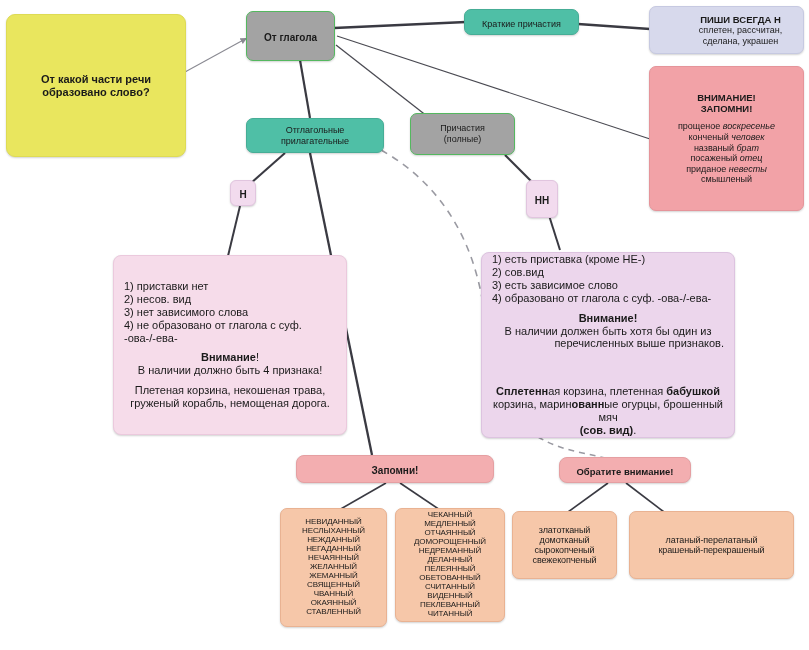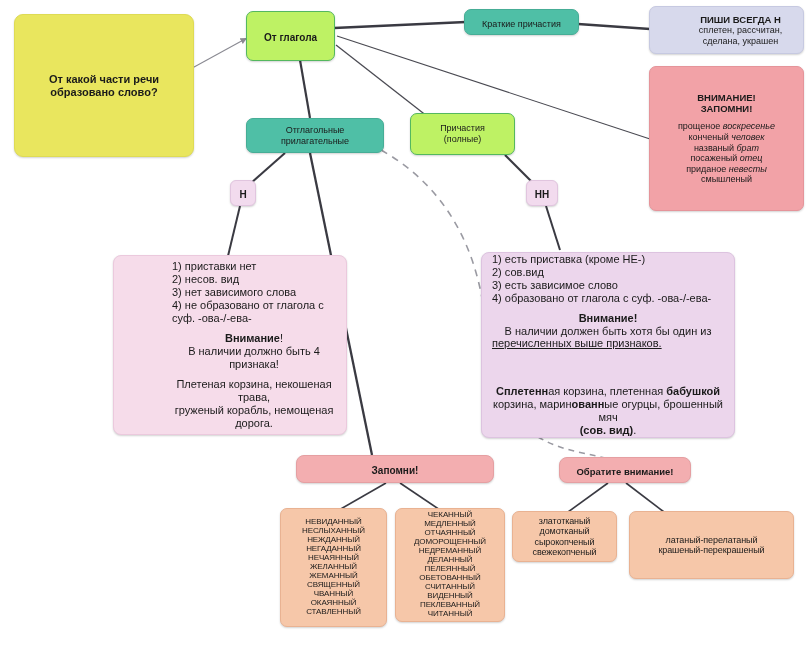--- a/index.html
+++ b/index.html
@@ -35,21 +35,21 @@
     text-align: center;
     border-radius: 7px;
     color: #1a1a1a;
     line-height: 1.18;
     box-shadow: 0 1px 2px rgba(0,0,0,0.18);
   }
   .node .inner { width: 100%; padding: 0 4px; box-sizing: border-box; }
 
   
   .n-yellow  { background: #e9e65e; border: 1px solid #dedb54; }
-  .n-green   { background: #bef264; border: 1px solid #54b85f; }
+  .n-green   { background: #a3a3a3; border: 1px solid #54b85f; }
   .n-teal    { background: #4fbfa6; border: 1px solid #46ad96; }
   .n-lav     { background: #d7d9ec; border: 1px solid #c6c9e1; padding-left: 28px; }
   .n-salmon  { background: #f2a2a7; border: 1px solid #e5949a; }
   .n-pinkbox { background: #f6dcea; border: 1px solid #ebc9dd; }
   .n-pinkpur { background: #ecd6ec; border: 1px solid #ddc3e0; }
   .n-chip    { background: #f2dbee; border: 1px solid #e1c5df; }
   .n-hdr     { background: #f3aeb0; border: 1px solid #e59fa2; }
   .n-orange  { background: #f6c7a9; border: 1px solid #e9b292; }
 
   
@@ -107,21 +107,21 @@
 
     <path d="M538,437 C560,450 580,452 605,458" stroke="#9a9aa2" stroke-width="1.5" fill="none" stroke-dasharray="6,5"></path>
 
     <path d="M386,483 L339,510" stroke="#3a3a42" stroke-width="1.6" fill="none"></path>
     <path d="M400,483 L440,510" stroke="#3a3a42" stroke-width="1.6" fill="none"></path>
 
     <path d="M608,483 L568,512" stroke="#3a3a42" stroke-width="1.6" fill="none"></path>
     <path d="M626,483 L664,512" stroke="#3a3a42" stroke-width="1.6" fill="none"></path>
   </svg>
 
-  <div class="node n-yellow" style="left:6px; top:14px; width:180px; height:143px; border-radius:9px;margin-left:8px;">
+  <div class="node n-yellow" style="left:6px; top:14px; width:180px; height:143px; border-radius:9px;">
     <div class="inner">
       <span class="t-bold t-11 blk">От какой части речи</span>
       <span class="t-bold t-11 blk">образовано слово?</span>
     </div>
   </div>
 
   <div class="node n-green" style="left:246px; top:11px; width:89px; height:50px;">
     <div class="inner">
       <span class="t-bold t-10">От глаголa</span>
     </div>
@@ -180,27 +180,27 @@
       <span class="t-9 blk">(полные)</span>
     </div>
   </div>
 
   <div class="node n-chip" style="left:230px; top:180px; width:26px; height:26px; border-radius:6px;">
     <div class="inner">
       <span class="t-bold t-10">Н</span>
     </div>
   </div>
 
-  <div class="node n-chip" style="left:526px; top:180px; width:32px; height:26px; border-radius:6px;">
+  <div class="node n-chip" style="left:526px; top:180px; width:32px; height:38px; border-radius:6px;">
     <div class="inner">
       <span class="t-bold t-10">НН</span>
     </div>
   </div>
 
-  <div class="node n-pinkbox rulebox" style="left:113px; top:255px; width:234px; height:180px; border-radius:8px;padding-left:48px;">
+  <div class="node n-pinkbox rulebox" style="left:113px; top:255px; width:234px; height:180px; border-radius:8px;">
     <div class="inner leftal">
       <span class="t-85 blk">1) приставки нет</span>
       <span class="t-85 blk">2) несов. вид</span>
       <span class="t-85 blk">3) нет зависимого слова</span>
       <span class="t-85 blk">4) не образовано от глагола с суф. -ова-/-ева-</span>
       <span class="sp"></span>
       <span class="t-85 blk" style="text-align:center;">
         <span class="t-bold">Внимание</span><span>!</span>
       </span>
       <span class="t-85 blk" style="text-align:center;">В наличии должно быть 4 признака!</span>
@@ -212,21 +212,21 @@
 
   <div class="node n-pinkpur rulebox" style="left:481px; top:252px; width:254px; height:186px; border-radius:8px;">
     <div class="inner leftal">
       <span class="t-85 blk">1) есть приставка (кроме НЕ-)</span>
       <span class="t-85 blk">2) сов.вид</span>
       <span class="t-85 blk">3) есть зависимое слово</span>
       <span class="t-85 blk">4) образовано от глагола с суф. -ова-/-ева-</span>
       <span class="sp"></span>
       <span class="t-85 t-bold blk" style="text-align:center;">Внимание!</span>
       <span class="t-85 blk" style="text-align:center;">В наличии должен быть хотя бы один из</span>
-      <span class="t-85 blk" style="text-align:left;text-decoration:underline;">перечисленных выше признаков.</span>
+      <span class="t-85 blk" style="text-align:right;">перечисленных выше признаков.</span>
       <span class="sp"></span>
       <span class="t-85 blk" style="text-align:center;margin-top:28px;">
         <span class="t-bold">Сплетенн</span><span>ая корзина, плетенная </span><span class="t-bold">бабушкой</span>
         <span>корзина, марин</span><span class="t-bold">ованн</span><span>ые огурцы, брошенный мяч</span>
       </span>
       <span class="t-85 blk" style="text-align:center;">
         <span class="t-bold">(сов. вид)</span><span>.</span>
       </span>
     </div>
   </div>
@@ -269,21 +269,21 @@
       <span class="t-8 blk">ДЕЛАННЫЙ</span>
       <span class="t-8 blk">ПЕЛЕЯННЫЙ</span>
       <span class="t-8 blk">ОБЕТОВАННЫЙ</span>
       <span class="t-8 blk">СЧИТАННЫЙ</span>
       <span class="t-8 blk">ВИДЕННЫЙ</span>
       <span class="t-8 blk">ПЕКЛЕВАННЫЙ</span>
       <span class="t-8 blk">ЧИТАННЫЙ</span>
     </div>
   </div>
 
-  <div class="node n-orange" style="left:512px; top:511px; width:105px; height:51px; border-radius:7px;">
+  <div class="node n-orange" style="left:512px; top:511px; width:105px; height:68px; border-radius:7px;">
     <div class="inner wordlist">
       <span class="t-9 blk">златотканый</span>
       <span class="t-9 blk">домотканый</span>
       <span class="t-9 blk">сырокопченый</span>
       <span class="t-9 blk">свежекопченый</span>
     </div>
   </div>
 
   <div class="node n-orange" style="left:629px; top:511px; width:165px; height:68px; border-radius:7px;">
     <div class="inner wordlist">

